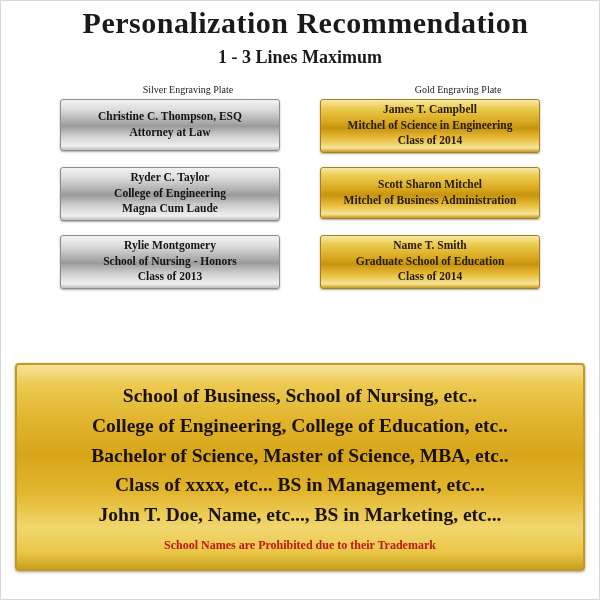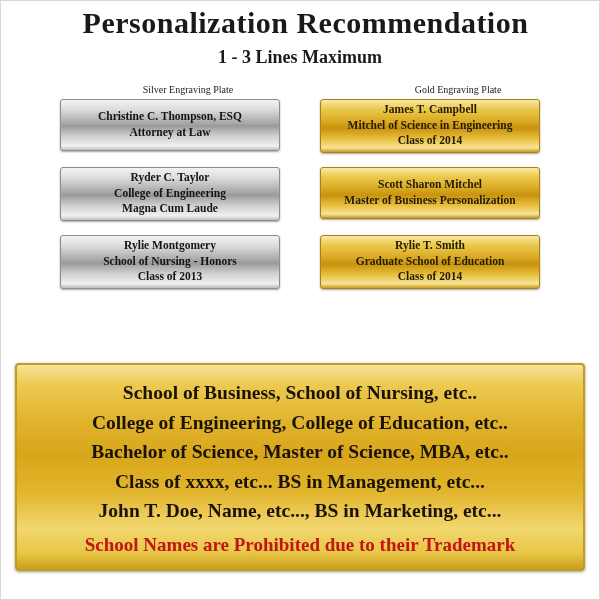--- a/index.html
+++ b/index.html
@@ -136,21 +136,21 @@
     font-size: 19.5px;
     line-height: 1.52;
     color: #1a1205;
     white-space: nowrap;
     text-align: center;
   }
   .banner-warning {
     margin-top: 8px;
     font-family: "Liberation Serif", serif;
     font-weight: bold;
-    font-size: 19px;
+    font-size: 12px;
     color: #c01616;
     text-align: right;
     white-space: nowrap;
   }
 </style>
 </head>
 <body>
 
 <div class="page">
 
@@ -177,32 +177,32 @@
     </div>
 
     <div class="plate-row">
       <div class="plate silver h3">
         <div class="plate-line">Ryder C. Taylor</div>
         <div class="plate-line">College of Engineering</div>
         <div class="plate-line">Magna Cum Laude</div>
       </div>
       <div class="plate gold h2">
         <div class="plate-line">Scott Sharon Mitchel</div>
-        <div class="plate-line">Master of Business Personalization</div>
+        <div class="plate-line">Mitchel of Business Administration</div>
       </div>
     </div>
 
     <div class="plate-row">
       <div class="plate silver h3">
         <div class="plate-line">Rylie Montgomery</div>
         <div class="plate-line">School of Nursing - Honors</div>
         <div class="plate-line">Class of 2013</div>
       </div>
       <div class="plate gold h3">
-        <div class="plate-line">Rylie T. Smith</div>
+        <div class="plate-line">Name T. Smith</div>
         <div class="plate-line">Graduate School of Education</div>
         <div class="plate-line">Class of 2014</div>
       </div>
     </div>
 
   </div>
 
   <div class="banner">
     <div class="banner-line">School of Business, School of Nursing, etc..</div>
     <div class="banner-line">College of Engineering, College of Education, etc..</div>

